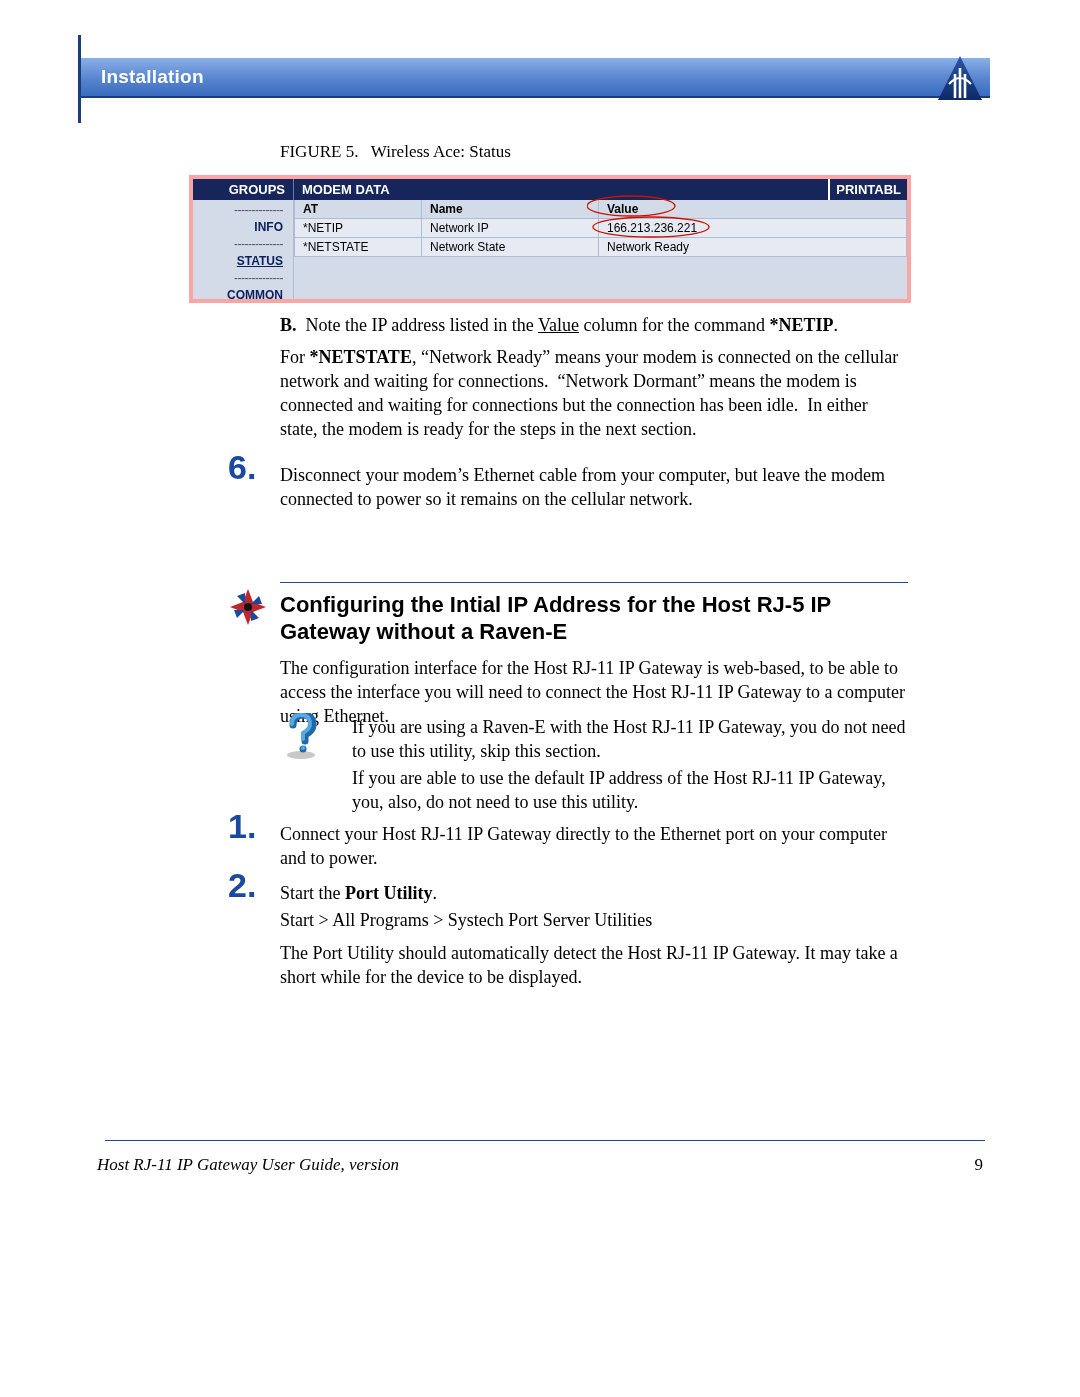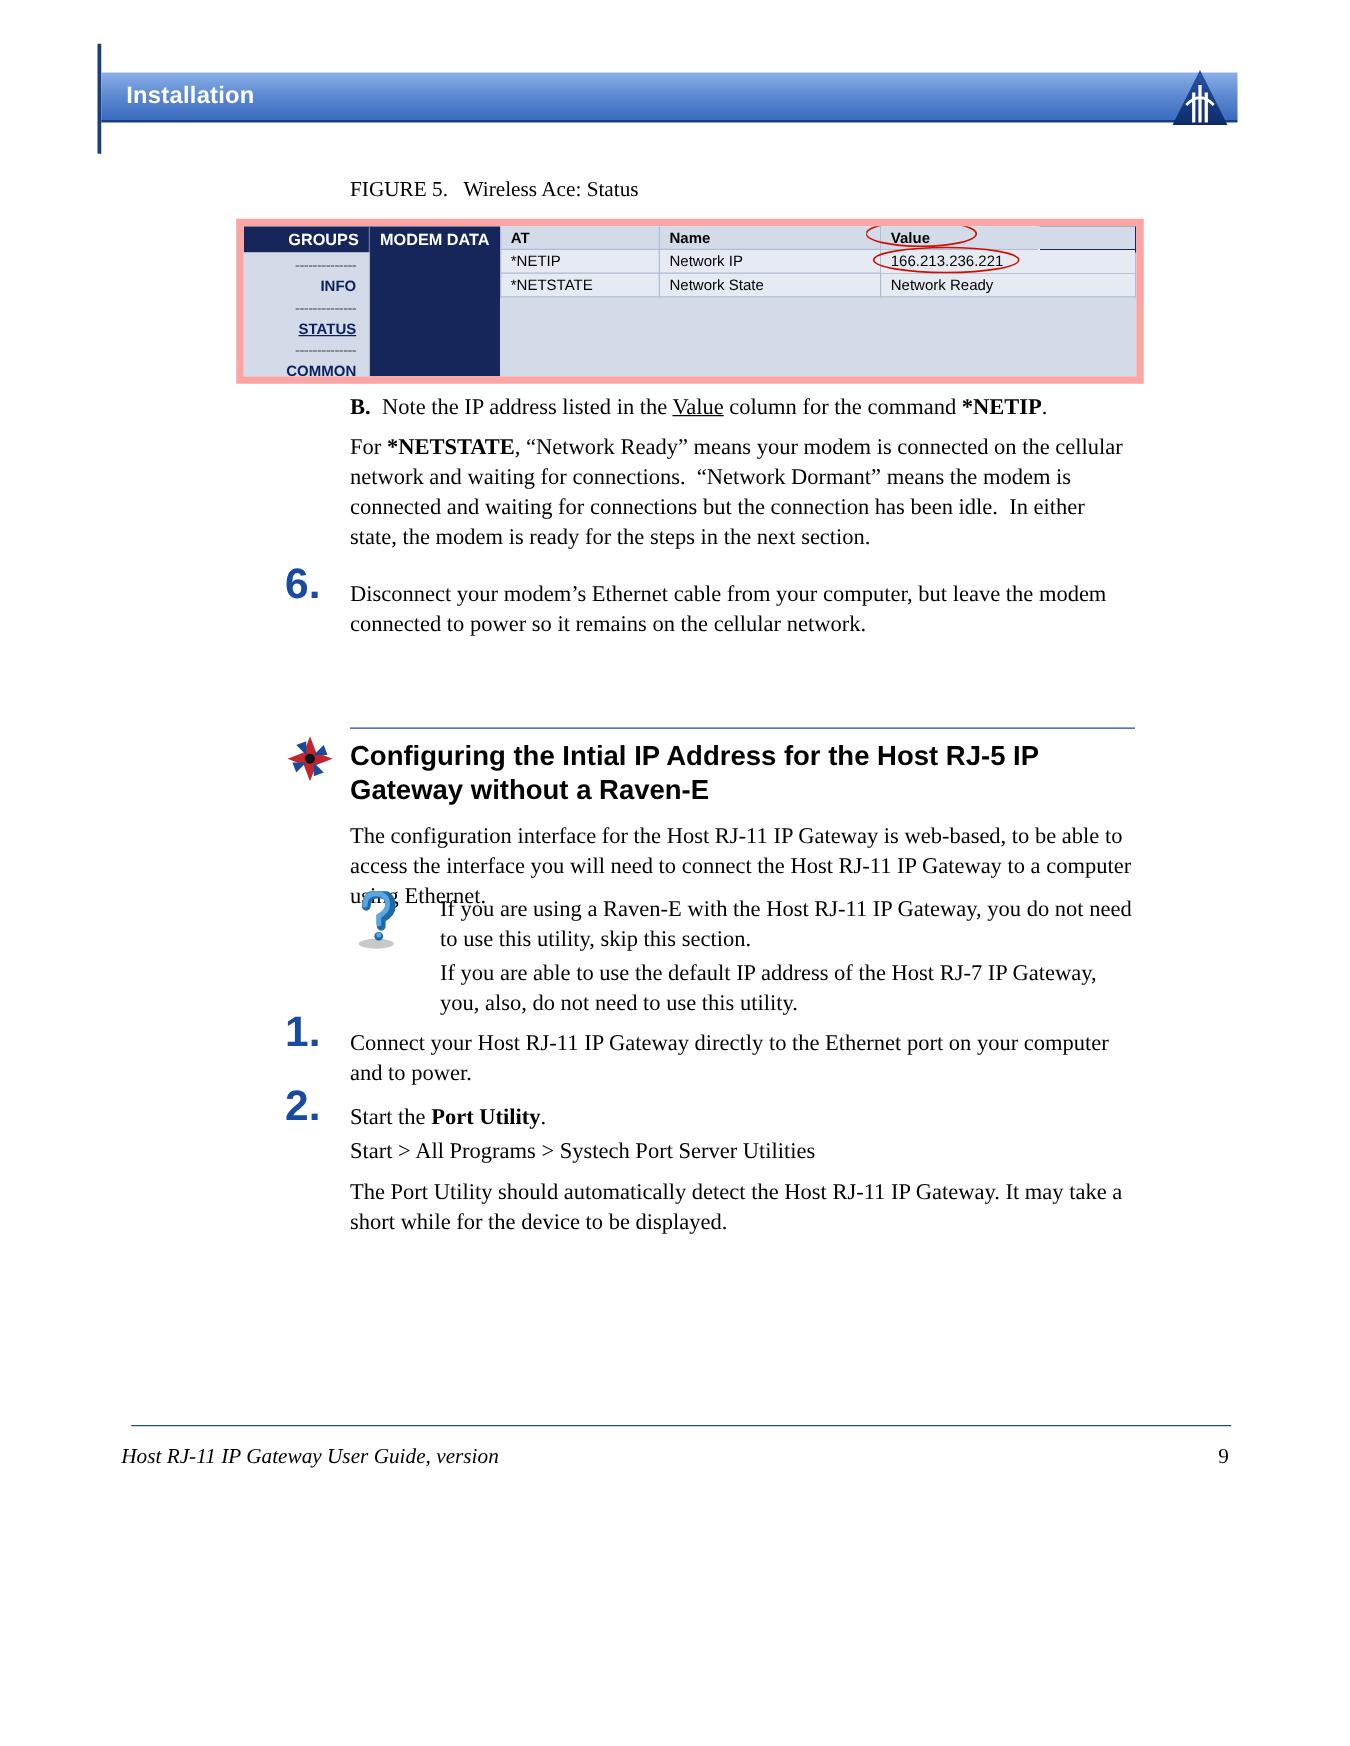--- a/index.html
+++ b/index.html
@@ -6,29 +6,29 @@
   .page{width:1080px;height:1397px;position:relative;background:#fff;}
   .vline{position:absolute;left:78px;top:35px;width:3px;height:88px;background:#1a3d7c;}
   .header-bar{position:absolute;left:81px;top:58px;right:90px;height:38px;
     background:linear-gradient(to bottom,#8bb0e8 0%,#5b88d0 50%,#3a6bbf 100%);
     border-bottom:2px solid #1a3d7c;display:flex;align-items:center;}
   .chapter-title{color:#fff;font-family:"Segoe UI","Myriad Pro",Arial,sans-serif;font-weight:600;font-size:19px;padding-left:20px;letter-spacing:.2px;}
   .logo{position:absolute;right:95px;top:54px;}
   .figure-caption{position:absolute;left:280px;top:142px;font-size:17px;}
   .figure-caption b{font-weight:normal;}
   .screenshot{position:absolute;left:189px;top:175px;width:714px;height:120px;overflow:hidden;
-    border:6px solid #fca5a5;font-family:Verdana,Arial,sans-serif;font-size:12px;}
+    border:4px solid #fca5a5;font-family:Verdana,Arial,sans-serif;font-size:12px;}
   .ss-row{display:flex;height:100%;}
   .ss-groups{width:101px;flex:0 0 101px;display:flex;flex-direction:column;}
   .ss-groups-hdr{background:#17265a;color:#fff;font-weight:bold;text-align:right;padding:3px 8px 3px 4px;font-size:13px;border-right:1px solid #6b7a9e;}
   .ss-groups-body{flex:1;background:#d3dbe8;border-right:1px solid #b0bcd4;font-size:12px;}
   .ss-groups-body div{padding:3px 10px 0 0;text-align:right;}
   .ss-groups-body .label{font-weight:bold;color:#0a1f5c;font-family:Verdana,sans-serif;}
   .ss-groups-body .dash{color:#556;font-family:Verdana,sans-serif;letter-spacing:-.5px;}
-  .ss-main{flex:1;display:flex;flex-direction:row;}
+  .ss-main{flex:1;display:flex;flex-direction:column;}
   .ss-main-hdr{background:#17265a;color:#fff;font-weight:bold;padding:3px 8px;font-size:13px;display:flex;}
   .ss-main-hdr .mdata{flex:1;}
   .ss-print{position:absolute;right:0;top:0;background:#17265a;color:#fff;font-weight:bold;font-size:13px;padding:3px 6px;border-left:2px solid #fff;}
   .ss-table{flex:1;background:#d3dbe8;}
   .ss-table table{width:100%;border-collapse:collapse;font-family:Verdana,sans-serif;font-size:12px;}
   .ss-table th,.ss-table td{text-align:left;padding:2px 8px;border:1px solid #b0bcd4;background:#e6ebf3;}
   .ss-table th{font-weight:bold;background:#d3dbe8;}
   .ss-table tr:first-child th{border-top:0;}
   .value-circle{position:relative;}
   .value-circle svg{position:absolute;left:-12px;top:-6px;}
@@ -169,21 +169,21 @@
   <div class="tip-icon">
     <svg width="40" height="48" viewBox="0 0 40 48">
       <ellipse cx="20" cy="42" rx="14" ry="4" fill="#c8c8c8"></ellipse>
       <path d="M12 12 q0 -10 10 -10 q10 0 10 10 q0 6 -8 10 l0 6" fill="none" stroke="#1e6aa8" stroke-width="7" stroke-linecap="round"></path>
       <path d="M11 11 q0 -9 9 -9 q9 0 9 9 q0 5 -7 9 l0 6" fill="none" stroke="#5aa6e0" stroke-width="4" stroke-linecap="round"></path>
       <circle cx="22" cy="36" r="3.5" fill="#1e6aa8"></circle>
       <circle cx="22" cy="35" r="2" fill="#5aa6e0"></circle>
     </svg>
   </div>
   <div class="body-text tip-text">If you are using a Raven-E with the Host RJ-11 IP Gateway, you do not need to use this utility, skip this section.</div>
-  <div class="body-text tip-text2">If you are able to use the default IP address of the Host RJ-7 IP Gateway, you, also, do not need to use this utility.</div>
+  <div class="body-text tip-text2">If you are able to use the default IP address of the Host RJ-11 IP Gateway, you, also, do not need to use this utility.</div>
 
   <div class="body-text step1">1.</div>
   <div class="body-text step1txt">Connect your Host RJ-11 IP Gateway directly to the Ethernet port on your computer and to power.</div>
 
   <div class="body-text step2">2.</div>
   <div class="body-text step2txt">
     <span>Start the </span><b>Port Utility</b><span>.</span>
   </div>
   <div class="body-text step2txt2">Start &gt; All Programs &gt; Systech Port Server Utilities</div>
   <div class="body-text step2txt3">The Port Utility should automatically detect the Host RJ-11 IP Gateway. It may take a short while for the device to be displayed.</div>

